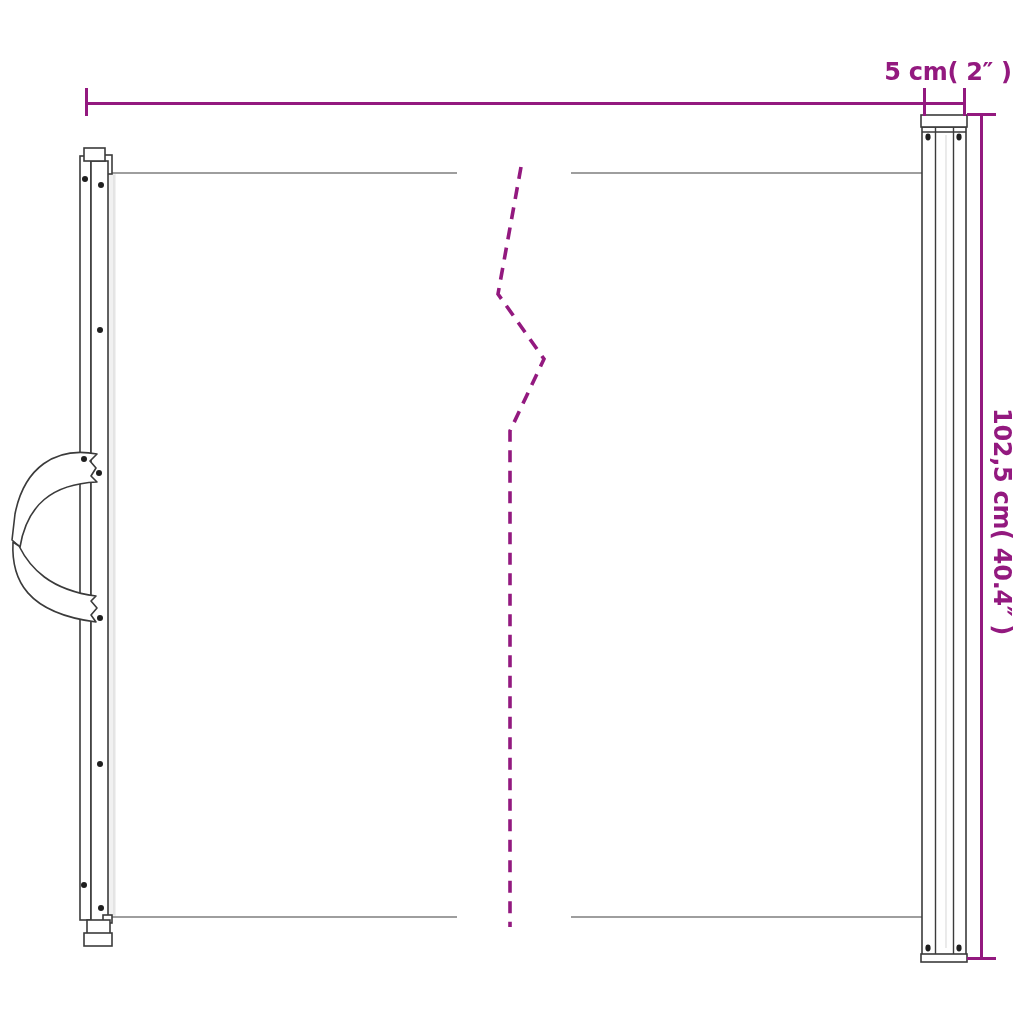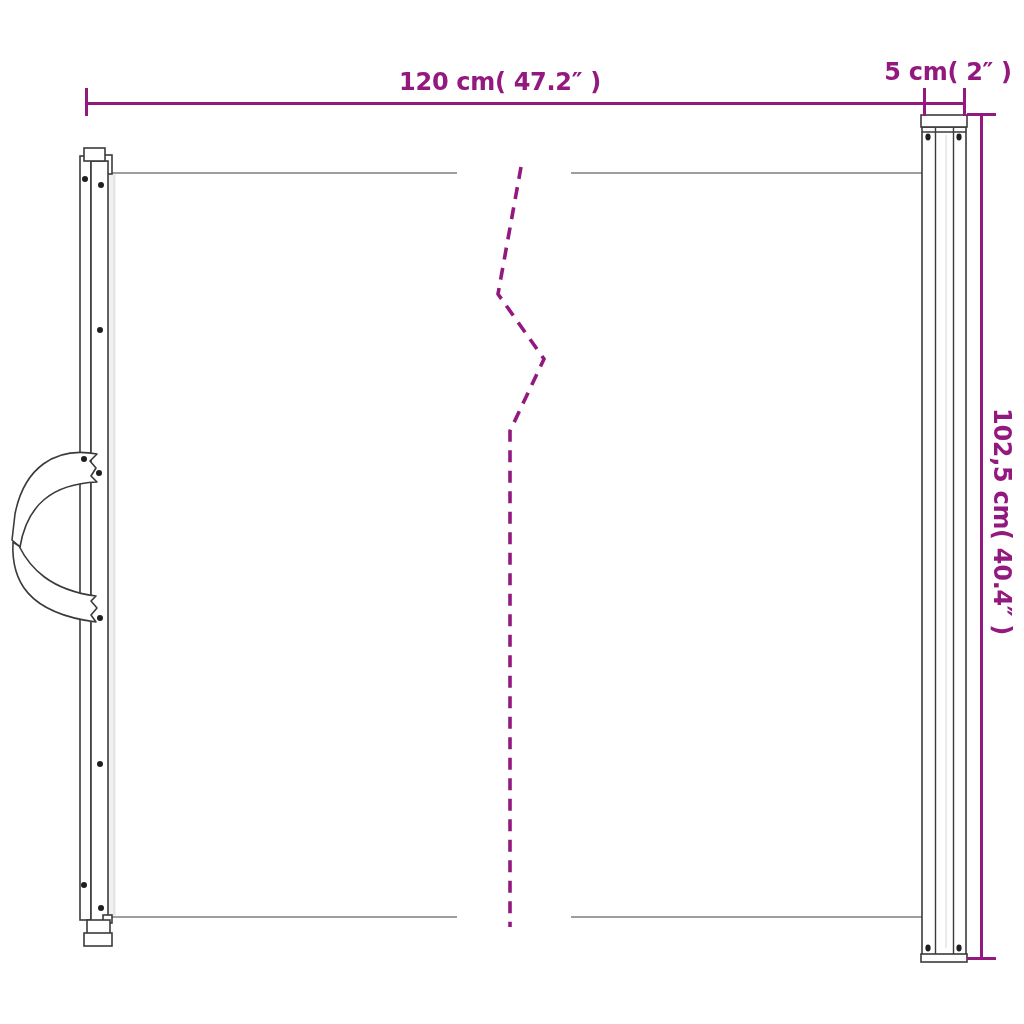--- a/index.html
+++ b/index.html
@@ -105,19 +105,18 @@
       <line x1="86.5" y1="88" x2="86.5" y2="116"></line>
       <line x1="924.5" y1="88" x2="924.5" y2="116"></line>
       <line x1="964.5" y1="88" x2="964.5" y2="116"></line>
 
       <line x1="981.5" y1="113.5" x2="981.5" y2="960"></line>
       <line x1="967" y1="114.5" x2="996" y2="114.5"></line>
       <line x1="967" y1="958.5" x2="996" y2="958.5"></line>
     </g>
   </svg>
 
-  <div class="dim-label dim-label-width">120 cm( 47.2″ )</div>
 
   <div class="dim-label dim-label-cass">5 cm( 2″ )</div>
 
   <div class="dim-label dim-label-height">102,5 cm( 40.4″ )</div>
 
 </div>
 
 </body></html>

